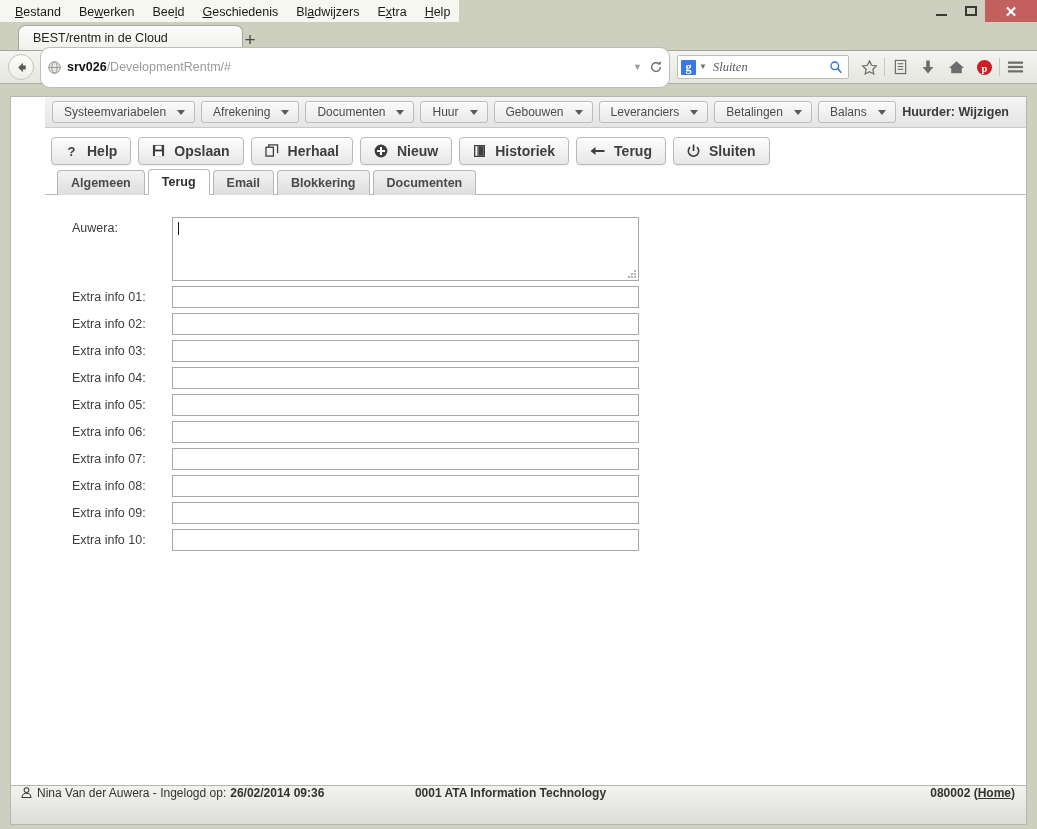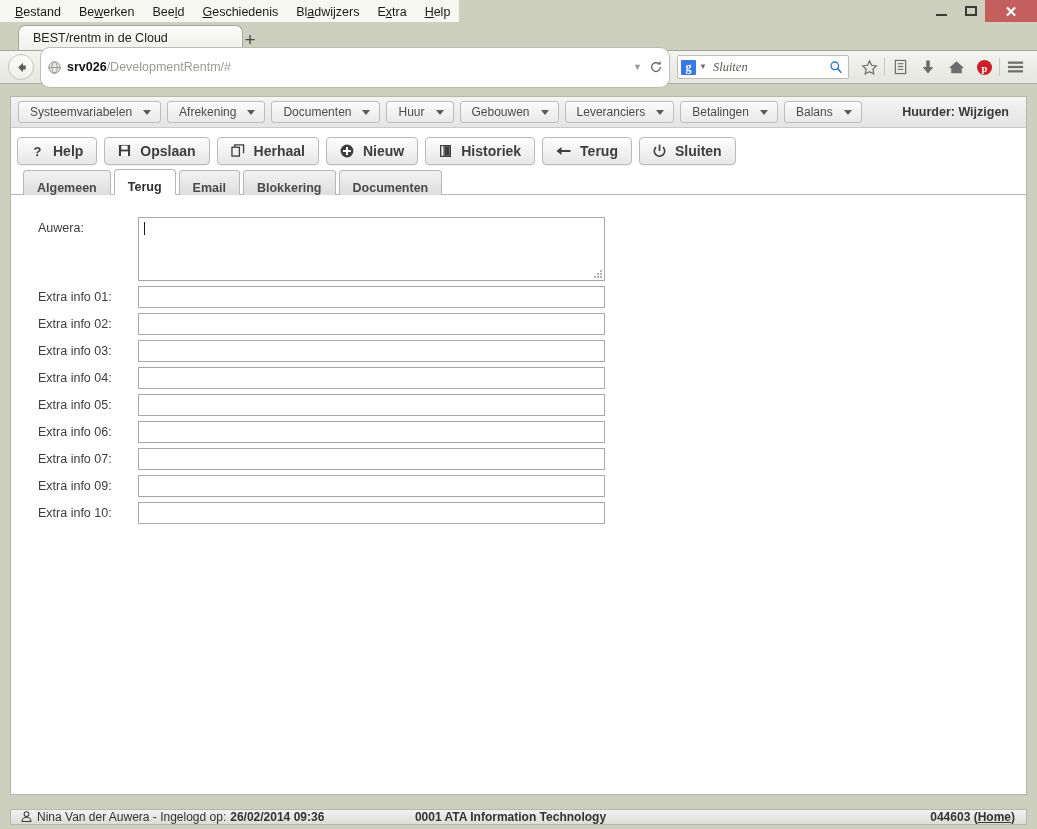--- a/index.html
+++ b/index.html
@@ -103,20 +103,21 @@
   .navicons { display:flex; align-items:center; margin-left:6px; flex:none; }
   .navicon { width:28px; height:26px; display:flex; align-items:center; justify-content:center; }
   .vsep { width:1px; height:18px; background:#c9c9c2; margin:0 1px; }
 
   
   .appframe {
     position:absolute; left:10px; top:96px; right:10px; bottom:34px;
     background:#ffffff;
     border:1px solid #b4b7ab;
     overflow:hidden;
+    padding-left:34px;
   }
 
   
   .appmenu {
     height:31px; background:linear-gradient(to bottom,#f4f4f4 0%,#e4e4e4 100%);
     border-bottom:1px solid #c9c9c9;
     display:flex; align-items:center; padding:0 7px;
     position:relative;
   }
   .appmenu-btn {
@@ -156,21 +157,21 @@
   .tabsrow {
     height:27px; position:relative;
     border-bottom:1px solid #b7b7b7;
     padding-left:12px; display:flex; align-items:flex-end;
   }
   .inner-tab {
     height:25px; padding:0 13px; margin-right:3px;
     background:linear-gradient(to bottom,#f2f2f2 0%,#dedede 100%);
     border:1px solid #b7b7b7; border-bottom:none;
     border-radius:4px 4px 0 0;
-    display:flex; align-items:flex-end;
+    display:flex; align-items:center;
     font-size:12.5px; font-weight:bold; color:#4a4a4a;
     position:relative; top:1px;
   }
   .inner-tab.active {
     background:#ffffff; color:#2f2f2f; height:26px;
     border-bottom:1px solid #ffffff; z-index:2;
   }
 
   
   .formarea { padding:22px 0 0 0; background:#fff; height:100%; }
@@ -189,24 +190,24 @@
   }
   .grip { position:absolute; right:2px; bottom:2px; width:9px; height:9px; }
   .grip i { position:absolute; width:2px; height:2px; background:#b4b4b4; display:block; }
   .txt-input {
     width:467px; height:22px; border:1px solid #a8a8a8; background:#fff;
   }
   .row-sp { margin-bottom:5px; }
 
   
   .statusbar {
-    position:absolute; left:10px; right:10px; bottom:4px; height:16px;
+    position:absolute; left:10px; right:10px; bottom:4px; height:40px;
     background:linear-gradient(to bottom,#f2f2f0 0%,#dcdcd8 100%);
     border:1px solid #b4b7ab;
-    display:flex; align-items:flex-end;
+    display:flex; align-items:flex-start;
     font-size:12px; color:#333;
   }
   .sb-left { display:flex; align-items:center; padding-left:10px; white-space:nowrap; }
   .sb-left b { font-weight:bold; margin-left:4px; }
   .sb-center { position:absolute; left:0; right:16px; text-align:center; font-weight:bold; pointer-events:none; }
   .sb-right { margin-left:auto; padding-right:11px; font-weight:bold; white-space:nowrap; z-index:1; }
   .sb-right a { color:#333; text-decoration:underline; }
   .person-ic { margin-right:5px; display:flex; }
 </style>
 </head>
@@ -488,20 +489,24 @@
           </div>
           <div class="form-row row-sp">
             <div class="form-label">Extra info 06:</div>
             <input class="txt-input" type="text" style="">
           </div>
           <div class="form-row row-sp">
             <div class="form-label">Extra info 07:</div>
             <input class="txt-input" type="text" style="">
           </div>
           <div class="form-row row-sp">
+            <div class="form-label">Extra info 08:</div>
+            <input class="txt-input" type="text" style="">
+          </div>
+          <div class="form-row row-sp">
             <div class="form-label">Extra info 09:</div>
             <input class="txt-input" type="text" style="">
           </div>
           <div class="form-row row-sp">
             <div class="form-label">Extra info 10:</div>
             <input class="txt-input" type="text" style="">
           </div>
         </div>
     </div>
   </div>
@@ -513,18 +518,18 @@
           <circle cx="6" cy="3.3" r="2.6" fill="none" stroke="#3a3a3a" stroke-width="1.1"></circle>
           <path d="M1.2 11 a4.8 4.2 0 0 1 9.6 0" fill="none" stroke="#3a3a3a" stroke-width="1.1"></path>
           <line x1="0.6" y1="11.4" x2="11.4" y2="11.4" stroke="#3a3a3a" stroke-width="1.1"></line>
         </svg>
       </span>
       <span>Nina Van der Auwera - Ingelogd op:</span>
       <b>26/02/2014 09:36</b>
     </div>
     <div class="sb-center">0001 ATA Information Technology</div>
     <div class="sb-right">
-      <span>044603</span>
+      <span>080002</span>
       <span> (</span><a href="#">Home</a><span>)</span>
     </div>
   </div>
 
 </div>
 
 </body></html>

